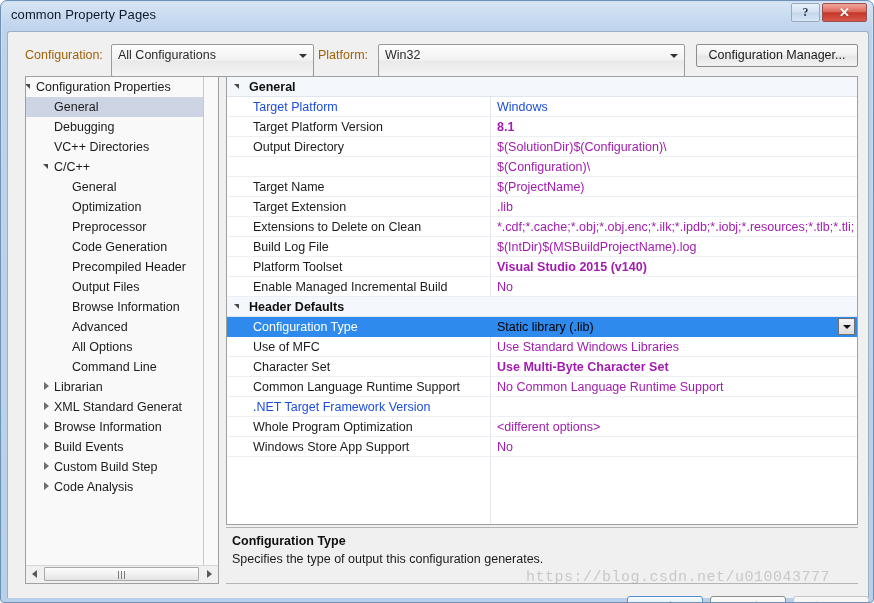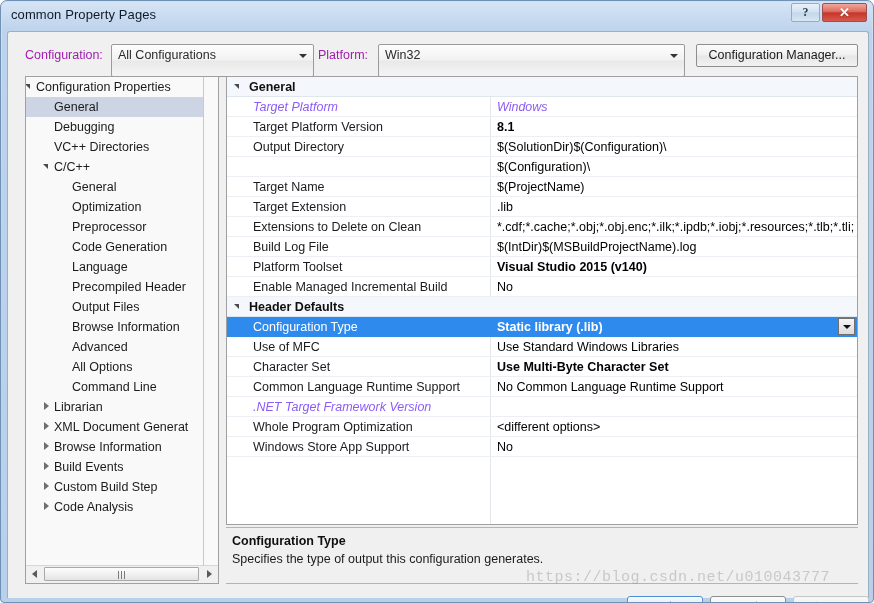--- a/index.html
+++ b/index.html
@@ -96,21 +96,21 @@
 
   
   #config-row {
     position: absolute;
     left: 0; top: 0;
     width: 856px; height: 44px;
   }
   .lbl {
     position: absolute;
     font-size: 12.5px;
-    color: #a21caf;
+    color: #a16207;
     white-space: nowrap;
   }
   #lbl-configuration { left: 17px; top: 16px; }
   #lbl-platform { left: 310px; top: 16px; }
 
   .combo {
     position: absolute;
     box-sizing: border-box;
     height: 33px;
     background: linear-gradient(to bottom, #fdfdfd 0%, #f2f2f2 48%, #e9e9e9 52%, #f4f4f4 100%);
@@ -294,30 +294,30 @@
     color: #101010;
   }
   .grow .gname {
     position: absolute;
     left: 26px; top: 0;
     color: #1b1b1b;
   }
   .grow .gval {
     position: absolute;
     left: 270px; top: 0;
-    color: #000000;
+    color: #a21caf;
     overflow: hidden;
     text-overflow: clip;
     max-width: 362px;
   }
-  .grow .gname.dim, .grow .gval.dim { color: #8b5cf6; font-style: italic; }
+  .grow .gname.dim, .grow .gval.dim { color: #1d4ed8; }
   .grow .gval.b { font-weight: bold; }
   .grow.selrow { background: #2f8aee; border-bottom: 1px solid #2f8aee; }
   .grow.selrow .gname { color: #ffffff; }
-  .grow.selrow .gval { color: #ffffff; font-weight: bold; }
+  .grow.selrow .gval { color: #000000; font-weight: normal; }
   .grow .gexp {
     position: absolute;
     left: 6px; top: 0;
     width: 12px; height: 20px;
   }
   .grow .gexp::after {
     content: "";
     position: absolute;
     left: 1px; top: 7px;
     width: 0; height: 0;
@@ -473,23 +473,20 @@
           <div class="tnode">
             <span class="tlabel" style="left: 46px;">Optimization</span>
           </div>
           <div class="tnode">
             <span class="tlabel" style="left: 46px;">Preprocessor</span>
           </div>
           <div class="tnode">
             <span class="tlabel" style="left: 46px;">Code Generation</span>
           </div>
           <div class="tnode">
-            <span class="tlabel" style="left: 46px;">Language</span>
-          </div>
-          <div class="tnode">
             <span class="tlabel" style="left: 46px;">Precompiled Header</span>
           </div>
           <div class="tnode">
             <span class="tlabel" style="left: 46px;">Output Files</span>
           </div>
           <div class="tnode">
             <span class="tlabel" style="left: 46px;">Browse Information</span>
           </div>
           <div class="tnode">
             <span class="tlabel" style="left: 46px;">Advanced</span>
@@ -499,21 +496,21 @@
           </div>
           <div class="tnode">
             <span class="tlabel" style="left: 46px;">Command Line</span>
           </div>
           <div class="tnode">
             <span class="tw-collapsed" style="left: 16px;"></span>
             <span class="tlabel" style="left: 28px;">Librarian</span>
           </div>
           <div class="tnode">
             <span class="tw-collapsed" style="left: 16px;"></span>
-            <span class="tlabel" style="left: 28px;">XML Document Generat</span>
+            <span class="tlabel" style="left: 28px;">XML Standard Generat</span>
           </div>
           <div class="tnode">
             <span class="tw-collapsed" style="left: 16px;"></span>
             <span class="tlabel" style="left: 28px;">Browse Information</span>
           </div>
           <div class="tnode">
             <span class="tw-collapsed" style="left: 16px;"></span>
             <span class="tlabel" style="left: 28px;">Build Events</span>
           </div>
           <div class="tnode">

